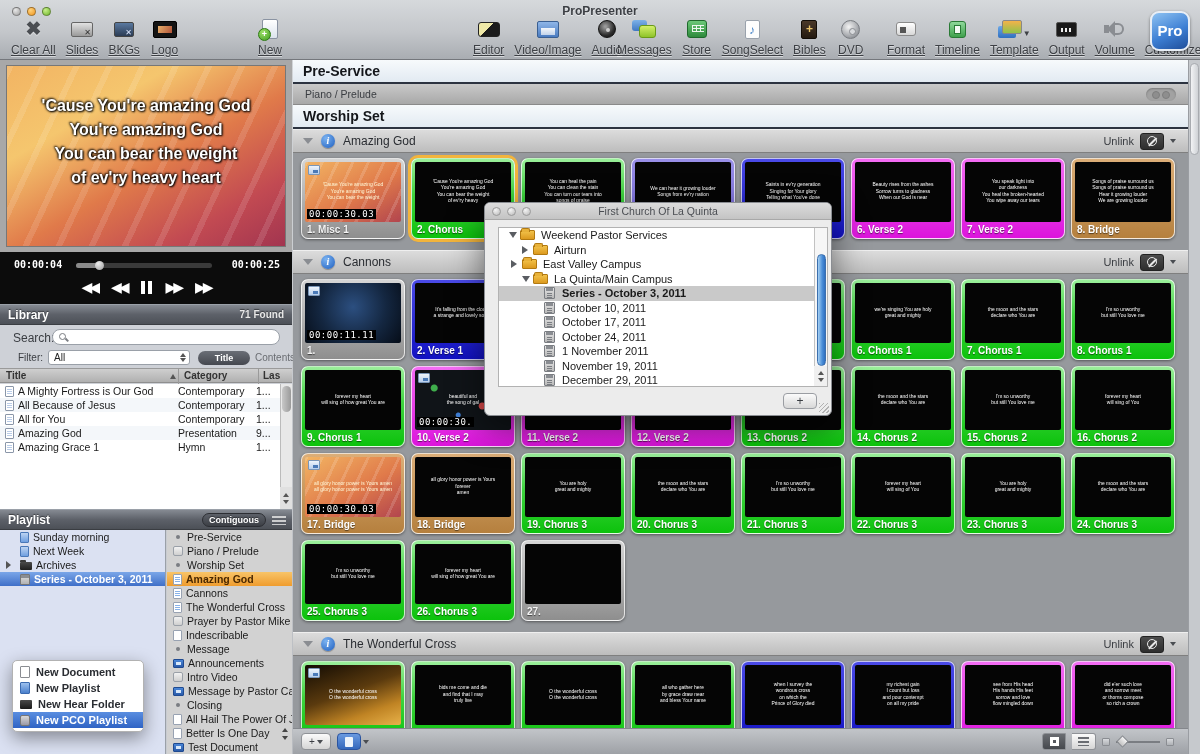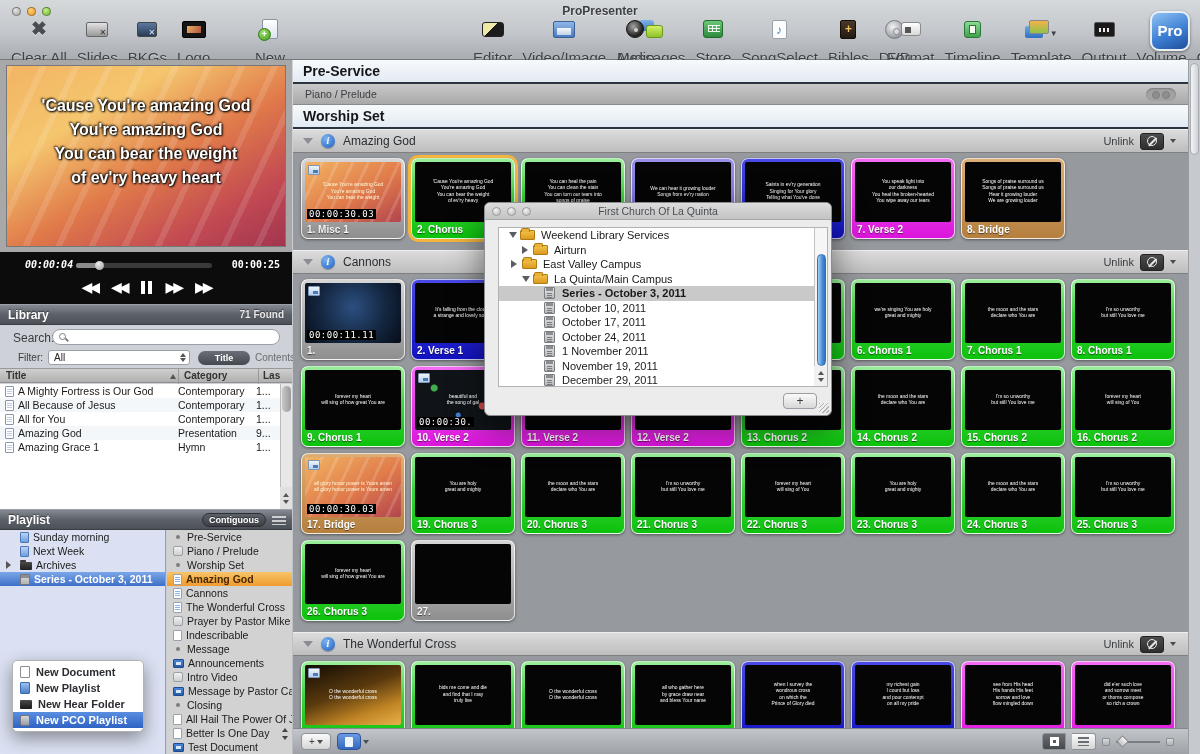--- a/index.html
+++ b/index.html
@@ -11,21 +11,21 @@
   #titlebar { position:absolute; left:0; top:0; width:1200px; height:60px;
     background:linear-gradient(#d6d9dc 0%,#c3c6ca 55%,#a9adb2 100%); border-bottom:1px solid #74777c; }
   .tl-dot { position:absolute; top:7px; width:9px; height:9px; border-radius:50%; border:1px solid rgba(0,0,0,.35); }
   #tl-close{ left:12px; background:radial-gradient(circle at 35% 30%,#e8e8e8,#9f9f9f);}
   #tl-min  { left:27px; background:radial-gradient(circle at 35% 30%,#ffd27a,#ef9722);}
   #tl-zoom { left:42px; background:radial-gradient(circle at 35% 30%,#c7ef8a,#6fb52b);}
   #win-title { position:absolute; top:4px; left:0; width:100%; text-align:center; font-size:12px; font-weight:bold; color:#3c3f44; text-shadow:0 1px 0 rgba(255,255,255,.6); }
   .tb-group { position:absolute; top:17px; display:flex; align-items:flex-start; }
   .tb-btn { display:flex; flex-direction:column; align-items:center; margin:0 5px; min-width:30px; }
   .tb-ico { height:24px; display:flex; align-items:center; justify-content:center; }
-  .tb-lbl { font-size:15px; color:#3d4045; margin-top:8px; white-space:nowrap; text-shadow:0 1px 0 rgba(255,255,255,.5);text-decoration:underline;}
+  .tb-lbl { font-size:12px; color:#3d4045; margin-top:2px; white-space:nowrap; text-shadow:0 1px 0 rgba(255,255,255,.5);text-decoration:underline;}
   
   .ic { display:inline-block; position:relative; }
   .ic-clear-all { font-size:19px; font-weight:bold; color:#4a4d52; line-height:22px; text-shadow:0 1px 1px rgba(255,255,255,.5);}
   .ic-slides { width:22px; height:15px; background:linear-gradient(#e2e2e2,#9a9a9a); border:1px solid #666; border-radius:2px; }
   .ic-slides::after{content:"✕";position:absolute;right:1px;bottom:-1px;font-size:8px;color:#333;}
   .ic-bkgs { width:20px; height:15px; background:linear-gradient(#5a79a0,#2b3c55); border:1px solid #444; border-radius:2px;}
   .ic-bkgs::after{content:"✕";position:absolute;right:1px;bottom:-1px;font-size:8px;color:#dfe8ff;}
   .ic-logo { width:24px; height:17px; background:#141414; border-radius:2px; border:1px solid #000;}
   .ic-logo::after{content:"";position:absolute;left:4px;top:4px;right:4px;bottom:4px;background:linear-gradient(120deg,#e8b06a,#b2543a);}
   .ic-new { width:16px; height:20px; background:linear-gradient(#fff,#dce4ee); border:1px solid #8a93a2; border-radius:2px;}
@@ -72,21 +72,21 @@
   #left-panel { position:absolute; left:0; top:60px; width:292px; height:694px; background:#c8cbd1; border-right:1px solid #6f7277; }
   #preview { position:absolute; left:0; top:0; width:292px; height:192px; background:#a8a8a8; padding:5px 6px; }
   #preview-img { position:relative; width:100%; height:100%; overflow:hidden; border:1px solid #777;
     background:
       repeating-linear-gradient(115deg, rgba(255,255,255,.12) 0 6px, rgba(255,255,255,0) 6px 30px),
       linear-gradient(150deg,#f2b463 0%,#f5c66e 28%,#e07a4a 55%,#c24a52 80%,#a23550 100%); }
   #lyrics { position:absolute; left:0; top:28px; width:100%; text-align:center; color:#fff; font-weight:bold; font-size:16px; line-height:1.5;
     text-shadow:0 0 3px #000, 1px 1px 2px #000, -1px -1px 2px rgba(0,0,0,.7); }
   #transport { position:absolute; left:0; top:192px; width:292px; height:52px; background:#0c0c0c; }
   .t-time { position:absolute; top:7px; font-size:10px; font-weight:bold; color:#fff; font-family:"DejaVu Sans Mono", monospace;}
-  #t-elapsed { left:25px;font-style:italic; } #t-remaining { right:12px; }
+  #t-elapsed { left:14px; } #t-remaining { right:12px; }
   #t-track { position:absolute; left:76px; top:11px; width:136px; height:5px; background:#3a3a3a; border-radius:3px; }
   #t-track-fill { position:absolute; left:0; top:0; width:22px; height:5px; background:#8a8a8a; border-radius:3px;}
   #t-knob { position:absolute; left:19px; top:-2px; width:9px; height:9px; border-radius:50%; background:radial-gradient(circle at 35% 30%,#eee,#9a9a9a); }
   #t-buttons { position:absolute; left:0; top:24px; width:100%; display:flex; justify-content:center; gap:14px; }
   .t-btn { color:#fff; font-size:14px; line-height:22px; letter-spacing:-3px; }
   .t-pause { display:flex; gap:3px; padding-top:5px; }
   .t-pause span{ width:4px; height:13px; background:#fff; }
 
   
   #library { position:absolute; left:0; top:244px; width:292px; height:205px; background:#ced1d7; }
@@ -667,20 +667,30 @@
                 <div>Saints in ev'ry generation</div>
                 <div>Singing for Your glory</div>
                 <div>Telling what You've done</div>
               </div>
             </div>
             <div class="slabel">5. Verse 1</div>
           </div>
           <div class="slide c-magenta">
             <div class="thumb">
               <div class="tl-wrap">
+                <div>Beauty rises from the ashes</div>
+                <div>Sorrow turns to gladness</div>
+                <div>When our God is near</div>
+              </div>
+            </div>
+            <div class="slabel">6. Verse 2</div>
+          </div>
+          <div class="slide c-magenta">
+            <div class="thumb">
+              <div class="tl-wrap">
                 <div>You speak light into</div>
                 <div>our darkness</div>
                 <div>You heal the broken-hearted</div>
                 <div>You wipe away our tears</div>
               </div>
             </div>
             <div class="slabel">7. Verse 2</div>
           </div>
           <div class="slide c-tan">
             <div class="thumb">
@@ -855,20 +865,29 @@
           <div class="slide c-tan">
             <div class="thumb t-sunset">
               <span class="clip"></span>
               <div class="tl-wrap">
                 <div>all glory honor power is Yours amen</div>
                 <div>all glory honor power is Yours amen</div>
               </div>
               <span class="tstamp">00:00:30.03</span>
             </div>
             <div class="slabel">17. Bridge</div>
+          </div>
+          <div class="slide c-tan">
+            <div class="thumb">
+              <div class="tl-wrap">
+                <div>all glory honor power is Yours forever</div>
+                <div>amen</div>
+              </div>
+            </div>
+            <div class="slabel">18. Bridge</div>
           </div>
           <div class="slide c-green">
             <div class="thumb">
               <div class="tl-wrap">
                 <div>You are holy</div>
                 <div>great and mighty</div>
               </div>
             </div>
             <div class="slabel">19. Chorus 3</div>
           </div>
@@ -1072,21 +1091,21 @@
       <span class="dlg-dot" style="left:7px"></span>
       <span class="dlg-dot" style="left:22px"></span>
       <span class="dlg-dot" style="left:37px"></span>
       <div id="dlg-title">First Church Of La Quinta</div>
     </div>
     <div id="dlg-list">
       <div id="dlg-tree-rows">
           <div class="tree-row" style="padding-left: 10px;">
             <span class="tr-disc open"></span>
             <span class="tr-folder"></span>
-            <span>Weekend Library Services</span>
+            <span>Weekend Pastor Services</span>
           </div>
           <div class="tree-row" style="padding-left: 23px;">
             <span class="tr-disc closed"></span>
             <span class="tr-folder"></span>
             <span>Airturn</span>
           </div>
           <div class="tree-row" style="padding-left: 12px;">
             <span class="tr-disc closed"></span>
             <span class="tr-folder"></span>
             <span>East Valley Campus</span>

